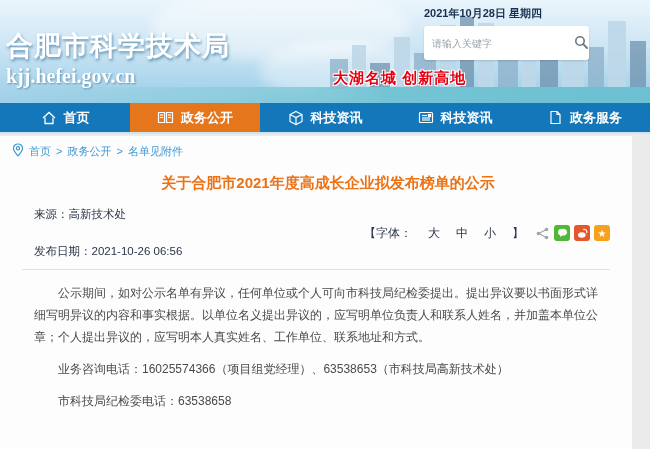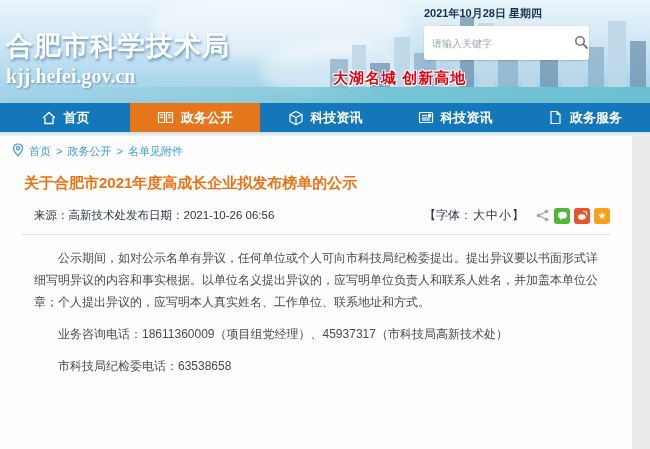--- a/index.html
+++ b/index.html
@@ -49,27 +49,27 @@
   .nav-item svg { display:block; }
 
   
   .main { position:absolute; top:136px; left:0; width:632px; height:313px; background:#fdfdfd; }
 
   .breadcrumb { display:flex; align-items:center; gap:5px; height:30px; padding-left:12px;
     font-size:11px; color:#3f9bd4; }
   .breadcrumb .crumb { cursor:pointer; }
   .breadcrumb .sep { color:#3f9bd4; }
 
-  .article-title { text-align:left; margin-top:8px; font-size:15px; font-weight:bold; color:#ec7216;margin-left:24px; }
+  .article-title { text-align:center; margin-top:8px; font-size:15px; font-weight:bold; color:#ec7216;margin-left:24px; }
 
   .meta-row { display:flex; align-items:center; margin:14px 22px 0; padding-bottom:10px;
     border-bottom:1px solid #e3e3e3; font-size:11.5px; color:#2c3547; }
-  .meta-left { display:flex; padding-left:12px; }
+  .meta-left { display:flex; gap:22px; padding-left:12px;flex-direction:column; }
   .meta-right { margin-left:auto; display:flex; align-items:center; gap:10px; }
-  .font-size-ctrl { display:flex; gap:1px; font-size:12px; color:#2c3547; }
+  .font-size-ctrl { display:flex; gap:16px; font-size:12px; color:#2c3547; }
   .font-size-ctrl .fs { cursor:pointer; }
   .share-icons { display:flex; align-items:center; gap:4px; }
   .share-ic { width:16px; height:16px; border-radius:3px; display:flex; align-items:center;
     justify-content:center; cursor:pointer; font-size:10px; color:#fff; }
   .ic-wechat { background:#50b836; }
   .ic-weibo { background:#e6562d; }
   .ic-star { background:#f6a21c; }
 
   .body-text { margin:12px 34px 0; font-size:12px; color:#4a4a4a; }
   .body-text p { line-height:22px; text-indent:2em; margin-bottom:10px; text-align:justify; }
@@ -234,18 +234,18 @@
           </span>
           <span class="share-ic ic-star">
             <span>★</span>
           </span>
         </div>
       </div>
     </div>
 
     <div class="body-text">
       <p>公示期间，如对公示名单有异议，任何单位或个人可向市科技局纪检委提出。提出异议要以书面形式详细写明异议的内容和事实根据。以单位名义提出异议的，应写明单位负责人和联系人姓名，并加盖本单位公章；个人提出异议的，应写明本人真实姓名、工作单位、联系地址和方式。</p>
-      <p>业务咨询电话：18611360009（项目组党经理）、45937317（市科技局高新技术处）</p>
+      <p>业务咨询电话：16025574366（项目组党经理）、63538653（市科技局高新技术处）</p>
       <p>市科技局纪检委电话：63538658</p>
     </div>
 
   </div>
 </div>
 
 </body></html>

